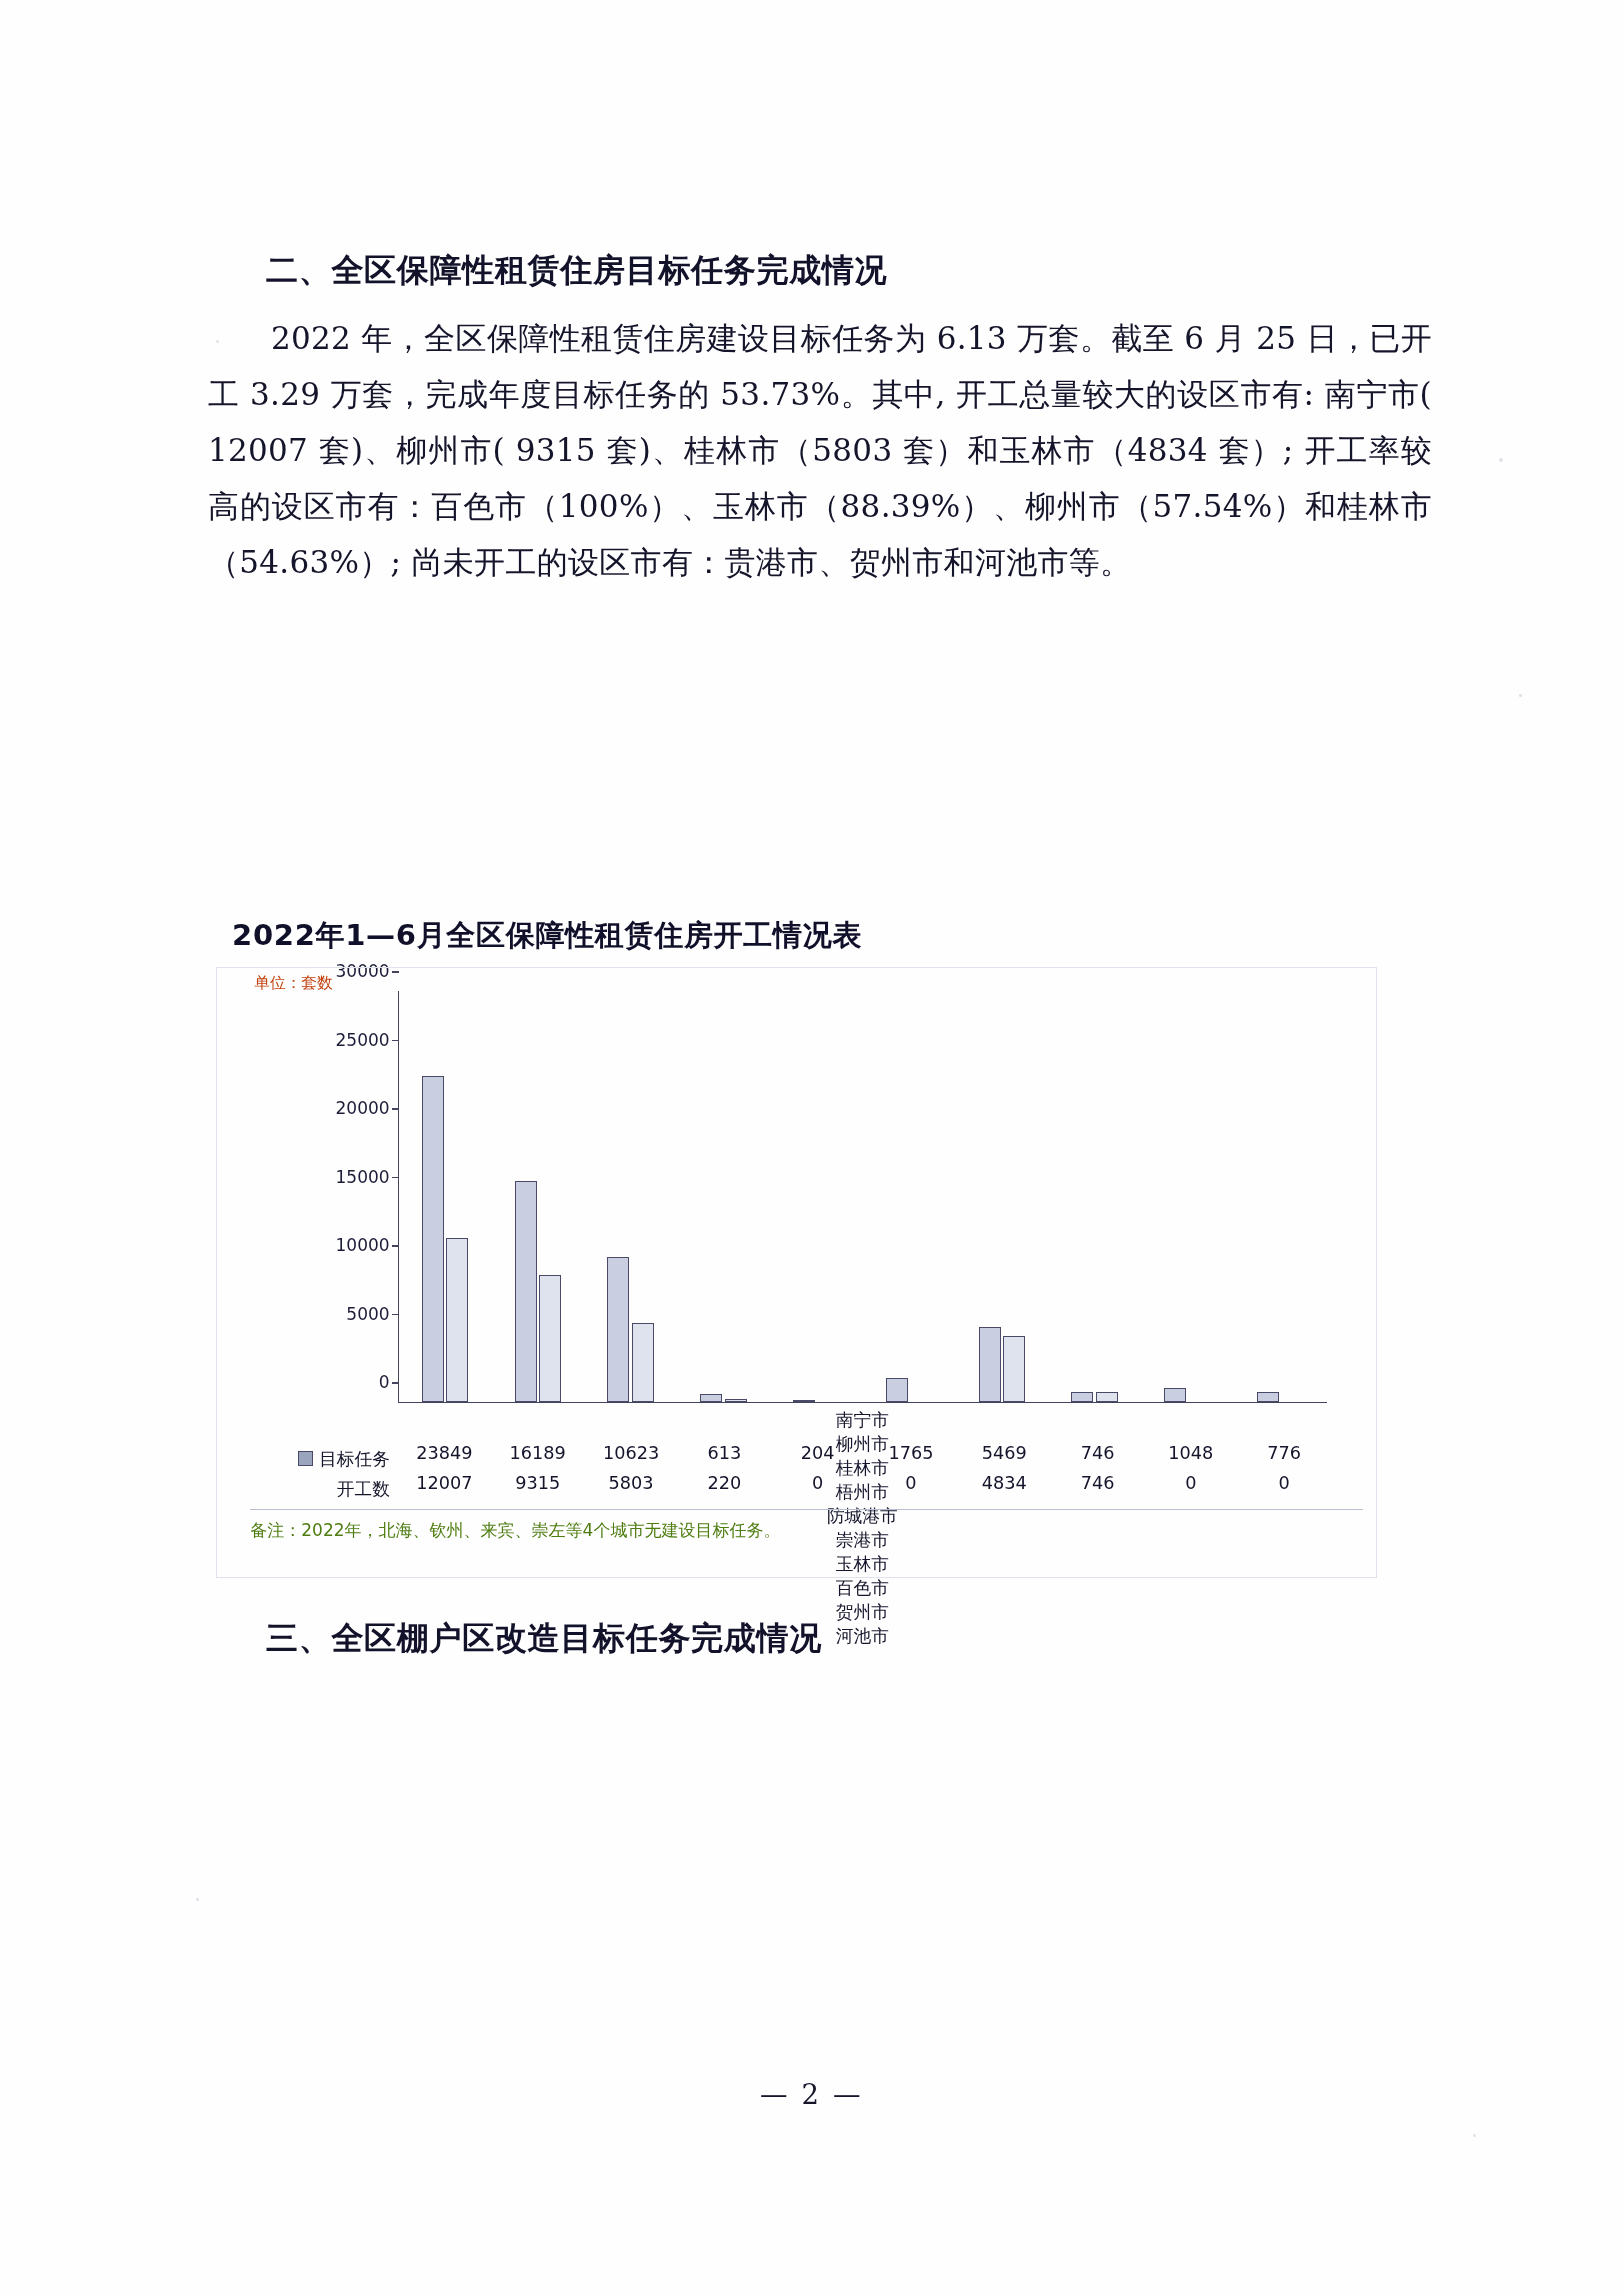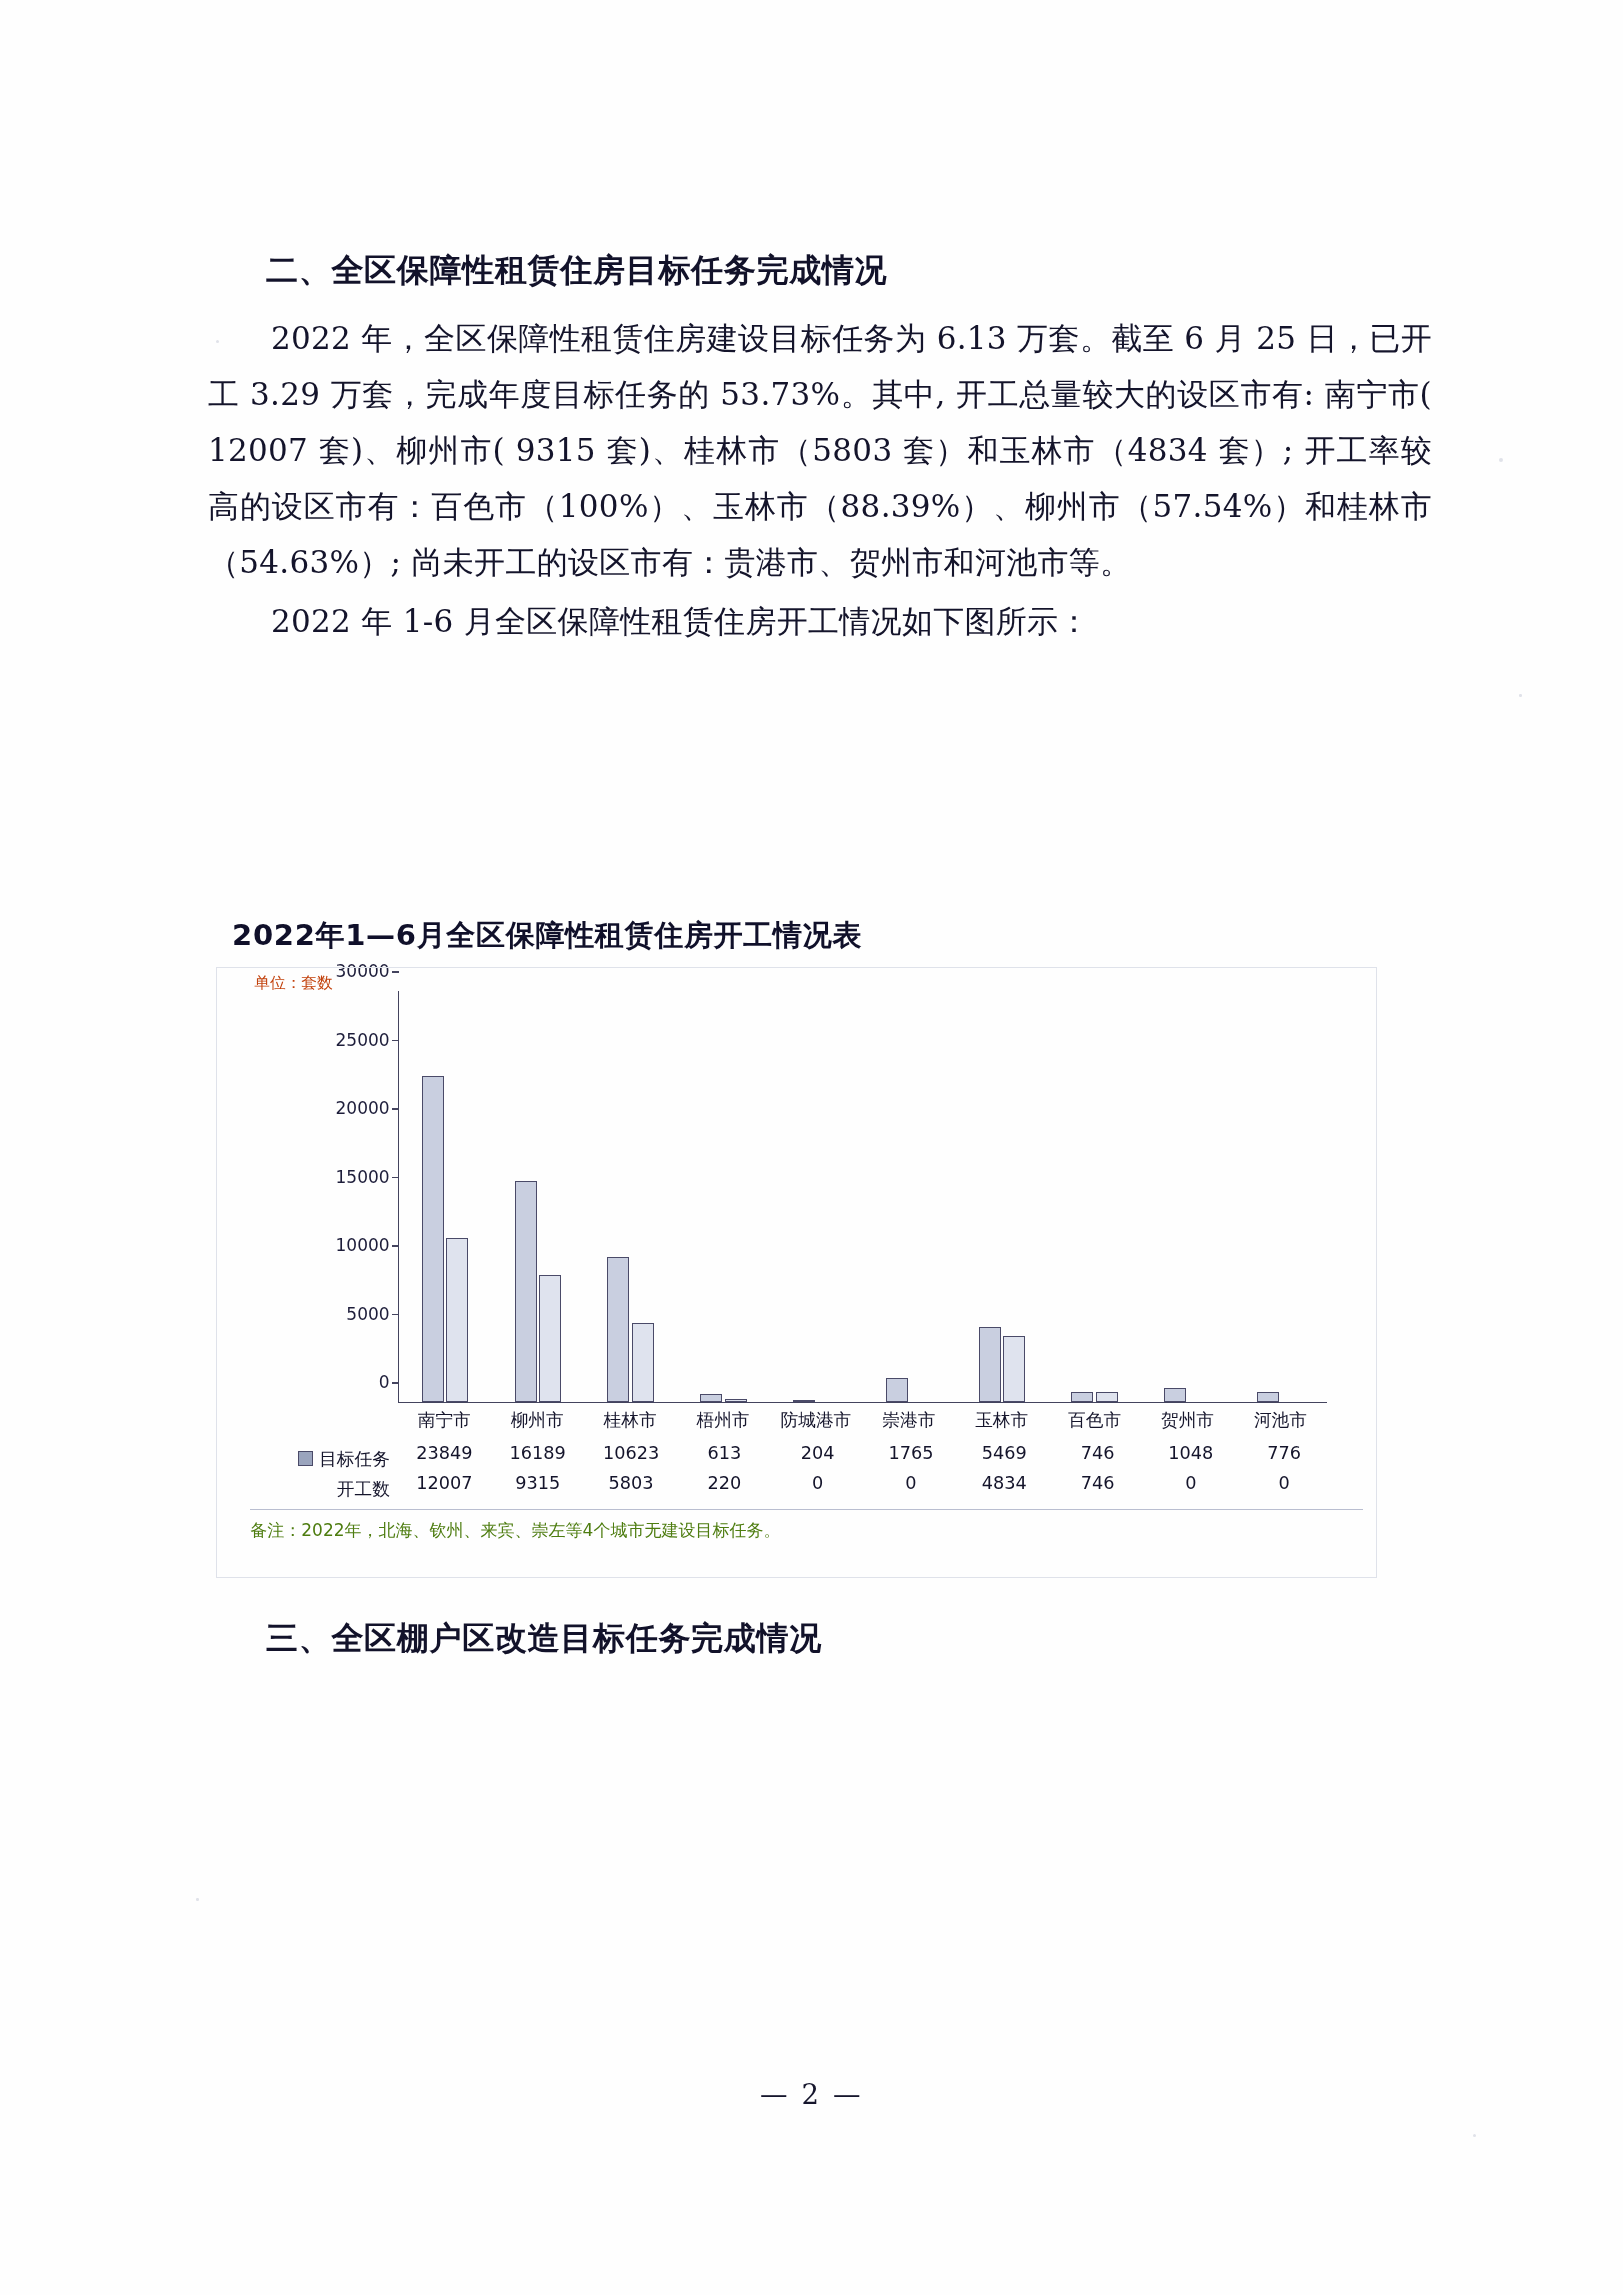--- a/index.html
+++ b/index.html
@@ -134,20 +134,21 @@
   .bar.b2 {
     background: #dfe3ee;
   }
   
   .xlabels {
     position: absolute;
     left: 154px;
     top: 440px;
     width: 929px;
     display: flex;
+    flex-direction: column;
   }
   .xlabels div {
     flex: 1 1 0;
     text-align: center;
     font-family: "DejaVu Sans", "Liberation Sans", sans-serif;
     font-size: 17.7px;
     color: #15152c;
   }
   
   .datatable {
@@ -245,21 +246,20 @@
     <div class="speck" style="left:1499px;top:458px;width:3.9px;height:3.9px;"></div>
     <div class="speck" style="left:1519px;top:694px;width:2.6px;height:2.6px;"></div>
     <div class="speck" style="left:1473px;top:2134px;width:3.3px;height:3.3px;"></div>
     <div class="speck" style="left:196px;top:1898px;width:2.6px;height:2.6px;"></div>
   </div>
 
   <div class="content">
 
     <h2 class="section">二、全区保障性租赁住房目标任务完成情况</h2>
     <p class="body">2022 年，全区保障性租赁住房建设目标任务为 6.13 万套。截至 6 月 25 日，已开工 3.29 万套，完成年度目标任务的 53.73%。其中, 开工总量较大的设区市有: 南宁市( 12007 套)、柳州市( 9315 套)、桂林市（5803 套）和玉林市（4834 套）; 开工率较高的设区市有：百色市（100%）、玉林市（88.39%）、柳州市（57.54%）和桂林市（54.63%）; 尚未开工的设区市有：贵港市、贺州市和河池市等。</p>
-    <p class="body">2022 年 1-6 月全区保障性租赁住房开工情况如下图所示：</p>
 
   </div>
 
   <div class="chart-wrap">
     <div class="chart-title">2022年1—6月全区保障性租赁住房开工情况表</div>
 
     <div class="chart-box">
       <div class="unit-label">单位：套数</div>
 
       <div class="plot">

